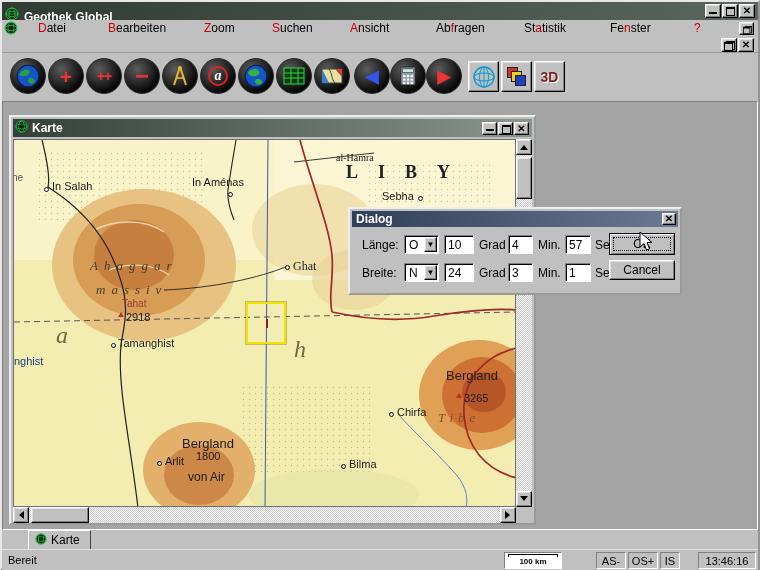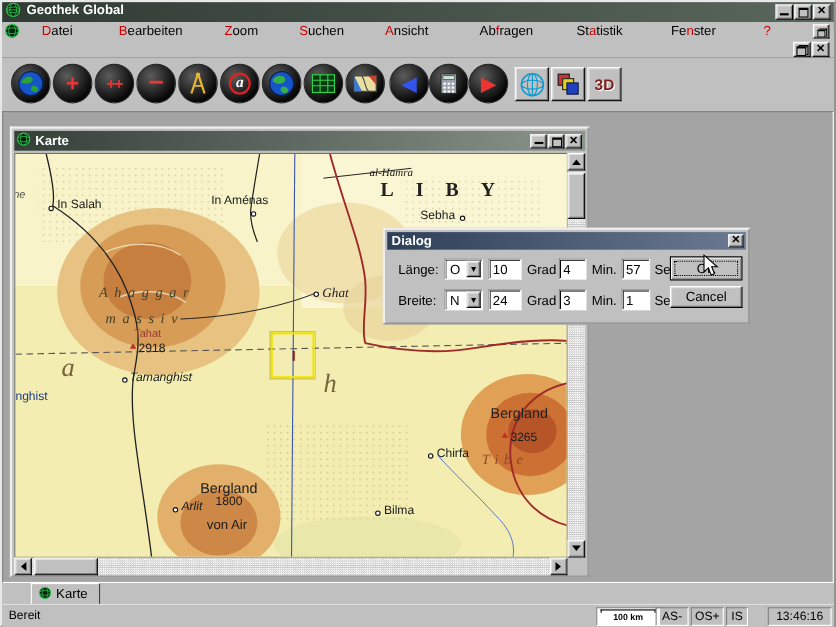--- a/index.html
+++ b/index.html
@@ -9,21 +9,21 @@
     border:2px outset #e8e8e8}
   
   .btn3d{background:#c0c0c0;border-top:1px solid #fff;border-left:1px solid #fff;
     border-right:1px solid #000;border-bottom:1px solid #000;
     box-shadow:inset -1px -1px 0 #808080,inset 1px 1px 0 #dfdfdf;
     display:flex;align-items:center;justify-content:center}
   .sunken{background:#fff;border-top:1px solid #808080;border-left:1px solid #808080;
     border-right:1px solid #fff;border-bottom:1px solid #fff;box-shadow:inset 1px 1px 0 #000}
   
   .titlebar{position:absolute;left:0;top:0;right:0;height:22px;
-    background:linear-gradient(90deg,#2f3b33,#5a675c);display:flex;align-items:flex-start;
+    background:linear-gradient(90deg,#2f3b33,#5a675c);display:flex;align-items:flex-end;
     padding:0 3px;color:#fff;font-weight:bold}
   .titlebar .ttl{margin-left:5px}
   .winbtns{position:absolute;right:3px;top:2px;display:flex;gap:1px}
   .wb{width:16px;height:14px;position:relative}
   .g-min{position:absolute;left:3px;bottom:3px;width:8px;height:2px;background:#000}
   .g-max{position:absolute;left:3px;top:2px;width:9px;height:9px;border:1px solid #000;border-top-width:2px}
   .g-x{font:bold 10px "Liberation Sans";color:#000;line-height:12px}
   .g-rst{position:absolute;left:2px;top:2px;width:11px;height:10px}
   .g-rst::before{content:"";position:absolute;right:0;top:0;width:7px;height:6px;border:1px solid #000;border-top-width:2px}
   .g-rst::after{content:"";position:absolute;left:0;bottom:0;width:7px;height:6px;border:1px solid #000;border-top-width:2px;background:#c0c0c0}
@@ -69,21 +69,21 @@
   .kt .ttl{margin-left:4px}
   .kt .winbtns{top:3px}.kt .wb{width:15px;height:13px}
   .viewport{position:absolute;left:2px;top:22px;width:503px;height:368px;overflow:hidden;
     background:#f2ecb0;border:1px solid #707070}
   .viewport svg.mapart{position:absolute;left:0;top:0}
   .ml{position:absolute;white-space:nowrap;color:#1a1a1a;font-size:11px}
   .serifbig{font:bold 18px "Liberation Serif",serif;letter-spacing:20px;color:#222}
   .niger{font:bold 19px "Liberation Serif",serif;letter-spacing:15px;color:#222}
   .range{font:italic 13px "Liberation Serif",serif;letter-spacing:6px;color:#41412d}
   .bigletter{font:italic 24px "Liberation Serif",serif;color:#77653f}
-  .ital{font-style:italic}
+  .ital{}
   .tiny{font-size:11px}
   .tibe{font:italic 13px "Liberation Serif",serif;letter-spacing:5px;color:#8a4a2a}
   .blue-lbl{color:#1a3a8a;}
   .red-lbl{color:#9a3a3a;font-size:10px}
   .bold13{font-size:13px;font-weight:bold;color:#222}
   .dot{position:absolute;width:5px;height:5px;border:1px solid #111;border-radius:50%;background:#fff}
   .peak{position:absolute;width:0;height:0;border-left:3px solid transparent;
     border-right:3px solid transparent;border-bottom:5px solid #c03020}
   .sel{position:absolute;left:232px;top:162px;width:40px;height:42px;
     border:2px solid #f2e400;box-shadow:0 0 0 1px rgba(110,95,0,.35)}
@@ -477,21 +477,21 @@
             <ellipse cx="7" cy="7" rx="3" ry="6" fill="none" stroke="#2ec44e" stroke-width="0.8"></ellipse>
             <ellipse cx="7" cy="7" rx="6" ry="2.6" fill="none" stroke="#2ec44e" stroke-width="0.8"></ellipse>
           </svg>
       </span>
       <span>Karte</span>
     </span>
   </div>
 
   <div class="statusbar">
     <span class="sbtext">Bereit</span>
-    <span class="sbp scalep" style="left:540px;width:58px">
+    <span class="sbp scalep" style="left:502px;width:58px">
       <span class="scaleline"></span>
       <span class="scaletxt">100 km</span>
     </span>
     <span class="sbp" style="left:594px;width:30px">AS-</span>
     <span class="sbp" style="left:626px;width:30px">OS+</span>
     <span class="sbp" style="left:658px;width:20px">IS</span>
     <span class="sbp" style="left:696px;width:58px">13:46:16</span>
   </div>
 
   <span class="cursor">

